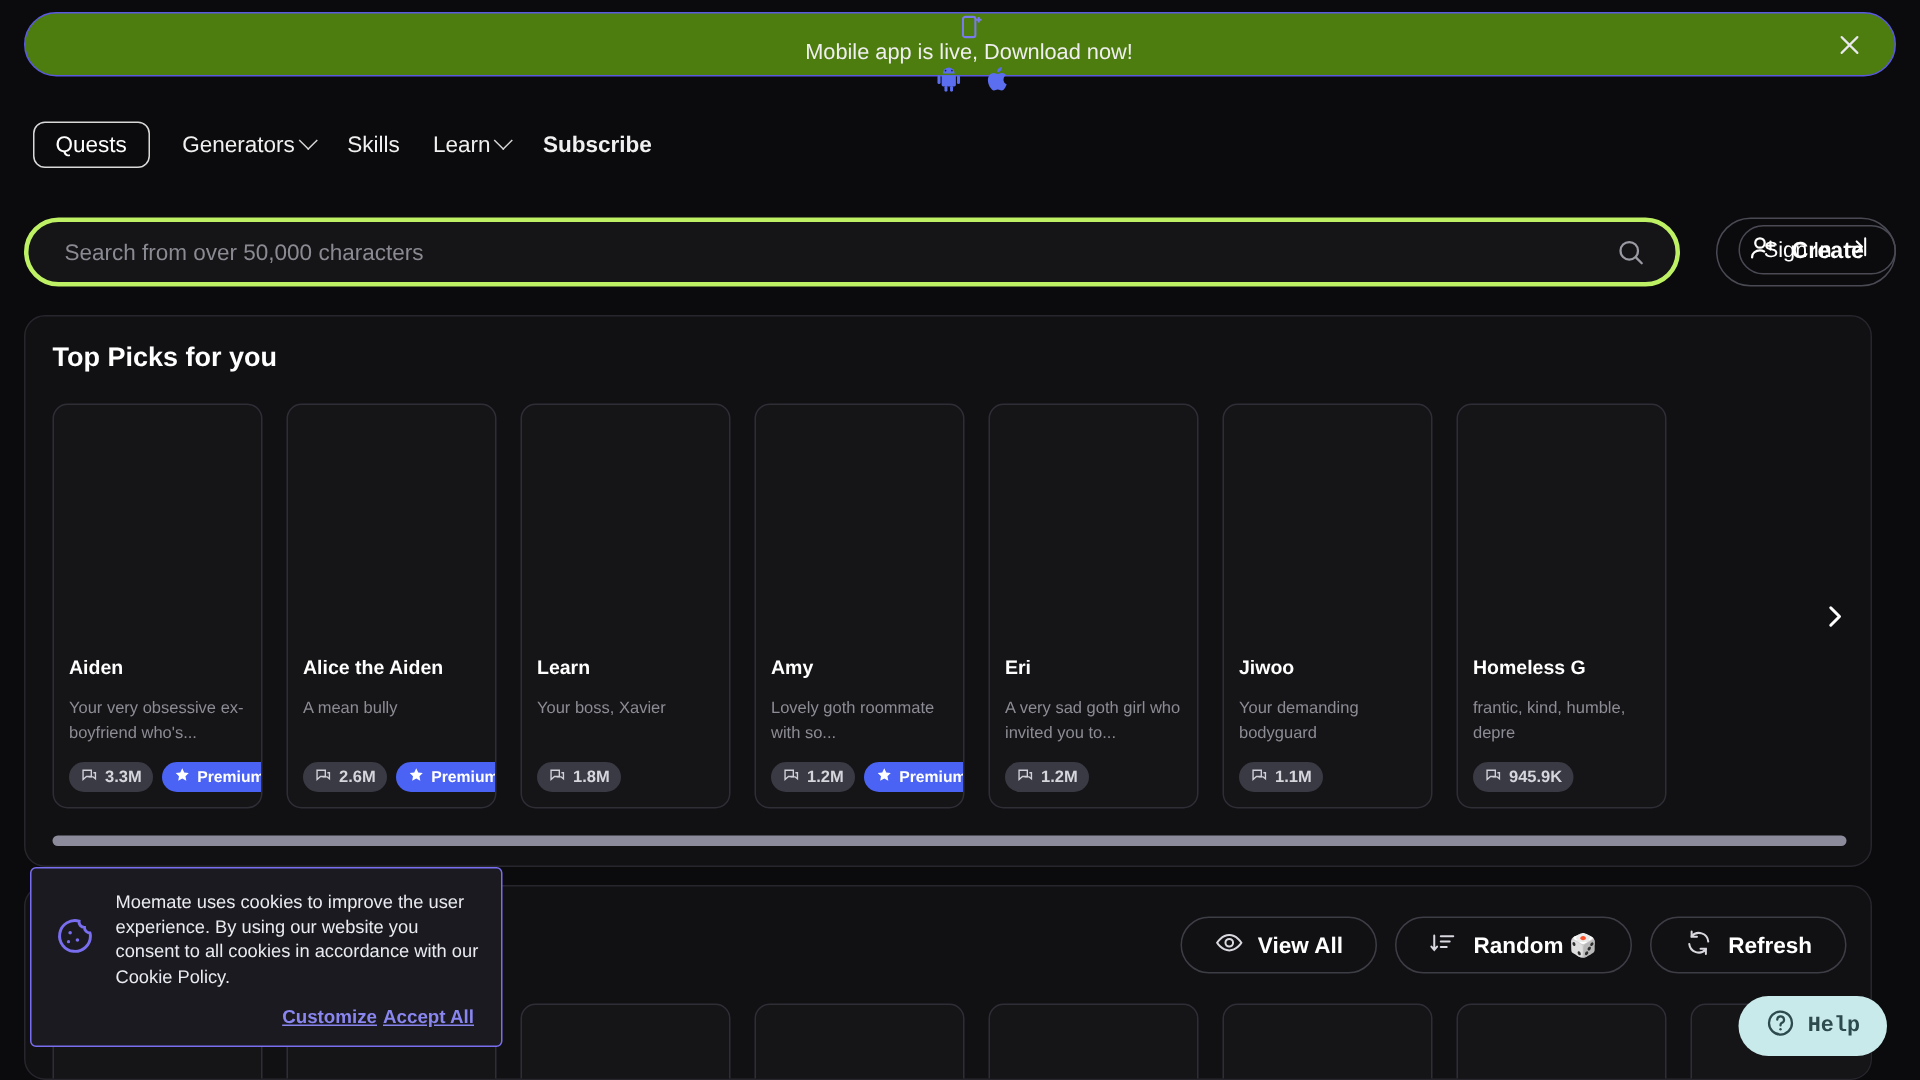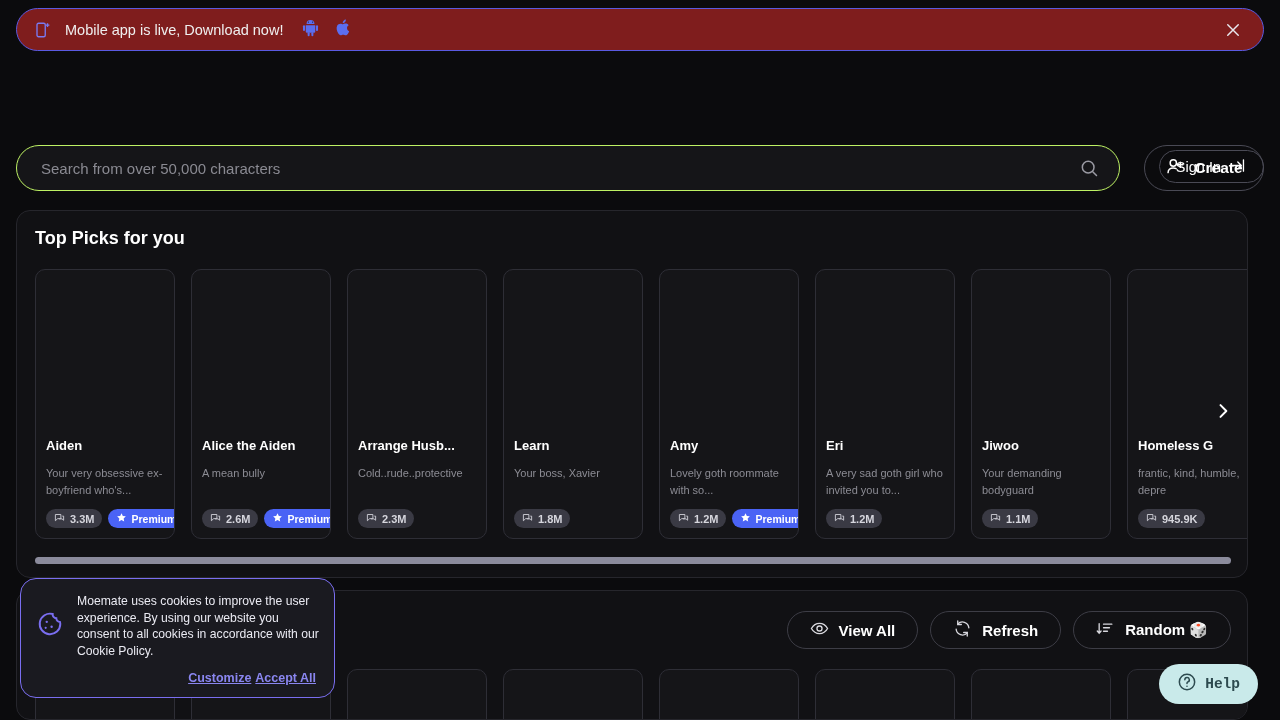--- a/index.html
+++ b/index.html
@@ -9,24 +9,24 @@
     font-family: "Liberation Sans", sans-serif;
     overflow: hidden;
     color: #ffffff;
   }
   .page { position: relative; width: 1280px; height: 720px; }
 
   
   .announce {
     position: absolute; left: 16px; top: 8px;
     width: 1248px; height: 43px;
-    background: #7f1d1d;
+    background: #4d7c0f;
     border: 1px solid #5a5ae0;
     border-radius: 22px;
-    display: flex; align-items: center;
+    display: flex; align-items: center; flex-direction: column;
   }
   .announce-icon { margin-left: 16px; width: 20px; height: 20px; display:flex; align-items:center; justify-content:center; }
   .announce-text {
     margin-left: 12px; font-size: 14.5px; color: #efefef; font-weight: 400;
     white-space: nowrap;
   }
   .store-icons { display: flex; align-items: center; gap: 14px; margin-left: 18px; }
   .announce-close {
     position: absolute; right: 18px; top: 50%; transform: translateY(-50%);
     width: 24px; height: 24px; display: flex; align-items: center; justify-content: center;
@@ -53,21 +53,21 @@
     border: 1px solid #4a4a55; border-radius: 20px;
     height: 33px; padding: 0 16px; display: flex; align-items: center; gap: 9px;
     font-size: 14.5px; font-weight: normal; color: #fff; background: transparent; cursor: pointer;
     font-family: "Liberation Sans", sans-serif;
   }
 
   
   .search-wrap {
     position: absolute; left: 16px; top: 145px;
     width: 1104px; height: 46px;
-    border: 1px solid #bef264; border-radius: 23px;
+    border: 3px solid #bef264; border-radius: 23px;
     background: #151518; display: flex; align-items: center;
   }
   .search-input {
     flex: 1; background: transparent; border: none; outline: none;
     color: #e6e6e6; font-size: 15px; margin-left: 24px;
     font-family: "Liberation Sans", sans-serif;
   }
   .search-input::placeholder { color: #8a8a92; }
   .search-icon-btn { margin-right: 20px; display: flex; cursor: pointer; }
   .create-btn {
@@ -134,21 +134,21 @@
     background: transparent; color: #fff; font-size: 15px; font-weight: bold;
     display: flex; align-items: center; gap: 10px; cursor: pointer;
     font-family: "Liberation Sans", sans-serif; white-space: nowrap;
   }
   .row2 { position: absolute; left: 18px; top: 78px; display: flex; gap: 16px; }
   .card2 { width: 140px; height: 80px; background: #151518; border: 1px solid #2e2e36; border-radius: 10px; }
 
   
   .cookie {
     position: absolute; left: 20px; top: 578px; width: 315px; height: 120px;
-    background: #1a1a20; border: 1.5px solid #7a6ef0; border-radius: 16px;
+    background: #1a1a20; border: 1.5px solid #7a6ef0; border-radius: 4px;
     z-index: 40;
   }
   .cookie-icon { position: absolute; left: 16px; top: 32px; }
   .cookie-text {
     position: absolute; left: 56px; top: 14px; right: 12px;
     font-size: 12.2px; line-height: 16.5px; color: #eaeaf2;
   }
   .cookie-links { position: absolute; right: 18px; bottom: 12px; display: flex; gap: 4px; }
   .cookie-link {
     font-size: 12.5px; color: #8a86f0; text-decoration: underline; font-weight: bold; cursor: pointer;
@@ -195,20 +195,37 @@
       </span>
     </span>
     <span class="announce-close">
       <svg width="18" height="18" viewBox="0 0 24 24" stroke="#e8e8ee" stroke-width="1.9" fill="none" stroke-linecap="round">
         <path d="M5 5l14 14M19 5L5 19"></path>
       </svg>
     </span>
   </div>
 
   <div class="nav">
+    <div class="nav-left">
+      <button class="quests-btn">Quests</button>
+      <div class="nav-item">
+        <span>Generators</span>
+        <span class="caret"></span>
+      </div>
+      <div class="nav-item">
+        <span>Skills</span>
+      </div>
+      <div class="nav-item">
+        <span>Learn</span>
+        <span class="caret"></span>
+      </div>
+      <div class="nav-item bold">
+        <span>Subscribe</span>
+      </div>
+    </div>
 
     <div class="logo">
       <svg width="62" height="40" viewBox="0 0 62 40">
         <circle cx="12" cy="30" r="9" fill="#5b6ef0"></circle>
         <path d="M14 4 L25 4 L25 38 L15 38 Z" fill="#5b6ef0"></path>
         <path d="M26 4 L37 4 L52 38 L41 38 Z" fill="#5b6ef0"></path>
       </svg>
     </div>
 
     <button class="signin">
@@ -276,35 +293,20 @@
                     <path d="M3 5.5h12v9H8l-5 4.5z"></path>
                     <path d="M18 9h3v9l-3.5-3H11"></path>
                   </svg></span>
                 <span>2.6M</span>
               </span>
               <span class="badge-premium">
                 <span><svg width="11" height="11" viewBox="0 0 24 24" fill="#fff">
                     <path d="M12 2.5l2.9 6.1 6.6.9-4.8 4.6 1.2 6.6L12 17.6 6.1 20.7l1.2-6.6-4.8-4.6 6.6-.9z"></path>
                   </svg></span>
                 <span>Premium</span>
-              </span>
-            </div>
-          </div>
-        </div>
-        <div class="card">
-          <div class="card-body">
-            <div class="card-name">Arrange Husb...</div>
-            <div class="card-desc">Cold..rude..protective</div>
-            <div class="badges">
-              <span class="badge-chats">
-                <span><svg width="11" height="11" viewBox="0 0 24 24" fill="none" stroke="#d0d0d8" stroke-width="2">
-                    <path d="M3 5.5h12v9H8l-5 4.5z"></path>
-                    <path d="M18 9h3v9l-3.5-3H11"></path>
-                  </svg></span>
-                <span>2.3M</span>
               </span>
             </div>
           </div>
         </div>
         <div class="card">
           <div class="card-body">
             <div class="card-name">Learn</div>
             <div class="card-desc">Your boss, Xavier</div>
             <div class="badges">
               <span class="badge-chats">
@@ -401,34 +403,34 @@
           <svg width="19" height="19" viewBox="0 0 24 24" fill="none" stroke="#d8d8de" stroke-width="1.7">
             <path d="M1.8 12S5.5 5.5 12 5.5 22.2 12 22.2 12 18.5 18.5 12 18.5 1.8 12 1.8 12z"></path>
             <circle cx="12" cy="12" r="3.2"></circle>
           </svg>
         </span>
         <span>View All</span>
       </button>
       <button class="action-btn">
         <span>
           <svg width="19" height="19" viewBox="0 0 24 24" fill="none" stroke="#d8d8de" stroke-width="1.7" stroke-linecap="round">
+            <path d="M4 6v12M1.6 15.2L4 18l2.4-2.8"></path>
+            <path d="M9.5 6.5H20M9.5 11h7.5M9.5 15.5h5"></path>
+          </svg>
+        </span>
+        <span>Random 🎲</span>
+      </button>
+      <button class="action-btn">
+        <span>
+          <svg width="19" height="19" viewBox="0 0 24 24" fill="none" stroke="#d8d8de" stroke-width="1.7" stroke-linecap="round">
             <path d="M20 11a8 8 0 0 0-14-4.5M4 13a8 8 0 0 0 14 4.5"></path>
             <path d="M6 2.5V7h4.5M18 21.5V17h-4.5"></path>
           </svg>
         </span>
         <span>Refresh</span>
-      </button>
-      <button class="action-btn">
-        <span>
-          <svg width="19" height="19" viewBox="0 0 24 24" fill="none" stroke="#d8d8de" stroke-width="1.7" stroke-linecap="round">
-            <path d="M4 6v12M1.6 15.2L4 18l2.4-2.8"></path>
-            <path d="M9.5 6.5H20M9.5 11h7.5M9.5 15.5h5"></path>
-          </svg>
-        </span>
-        <span>Random 🎲</span>
       </button>
     </div>
     <div class="row2" id="row2">
         <div class="card2"></div>
         <div class="card2"></div>
         <div class="card2"></div>
         <div class="card2"></div>
         <div class="card2"></div>
         <div class="card2"></div>
         <div class="card2"></div>

